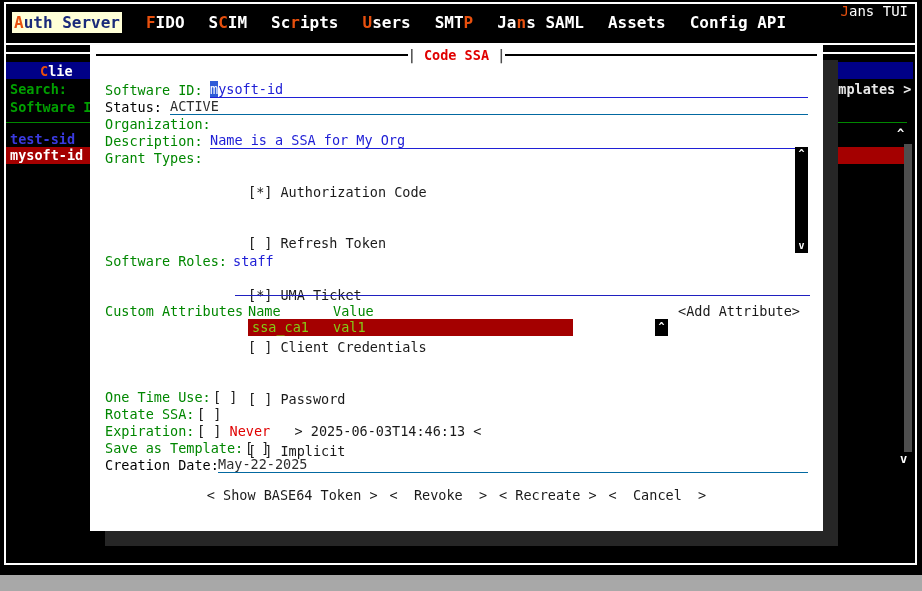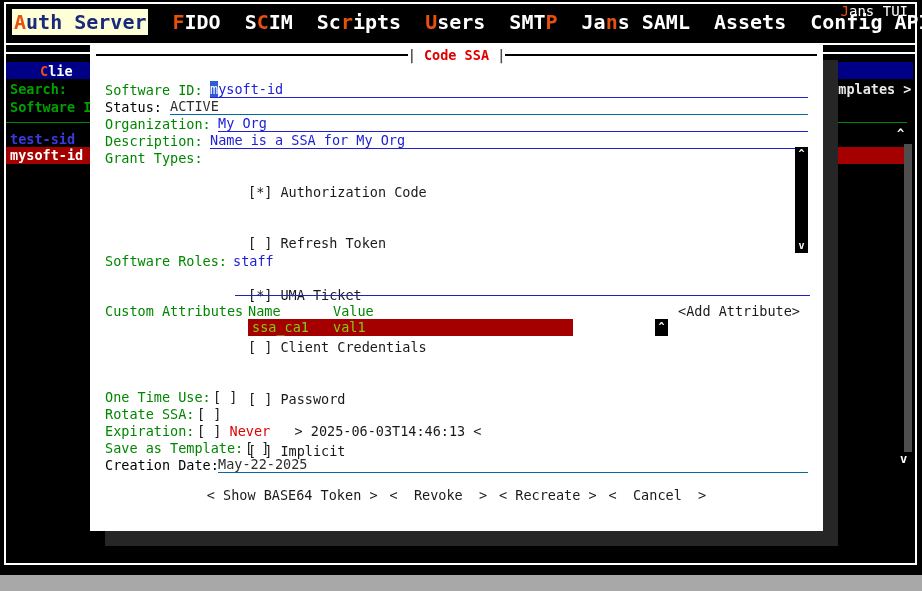--- a/index.html
+++ b/index.html
@@ -8,21 +8,21 @@
 
   .screen { position:absolute; inset:0; }
 
   .outer-border { position:absolute; left:4px; top:2px; width:913px; height:563px;
                   border:2px solid #fff; }
   .hline { position:absolute; left:6px; width:909px; height:2px; background:#fff; }
 
   
   .menubar { position:absolute; left:12px; top:11px; right:14px; height:22px;
              display:flex; gap:24px; align-items:center;
-             font-size:20px; font-weight:bold; color:#fff; white-space:pre; }
+             font-size:16px; font-weight:bold; color:#fff; white-space:pre; }
   .menu-item { cursor:default; }
   .menu-item .hot { color:#e8500e; }
   .menu-item.sel { background:#ffffd7; color:#1a2a7a; padding:1px 2px; }
   .brand { position:absolute; right:14px; top:3px; font-size:14px; font-weight:normal;
            color:#fff; white-space:pre; }
   .brand .hot { color:#e8500e; }
 
   
   .tabbar { position:absolute; left:6px; top:62px; width:907px; height:17px; background:#000087; }
   .tab { position:absolute; left:34px; top:1px; font-size:13.5px; font-weight:bold; color:#fff; }
@@ -129,21 +129,20 @@
       <span class="val-blue"><span class="cursor">m</span><span>ysoft-id</span></span>
     </div>
 
     <div class="drow" style="top:53px">
       <span class="lbl-dim" style="width:65px">Status:</span>
       <span class="val-dark">ACTIVE</span>
     </div>
 
     <div class="drow" style="top:70px">
       <span class="lbl" style="width:113px">Organization:</span>
-      <span class="val-blue">My Org</span>
     </div>
 
     <div class="drow" style="top:87px">
       <span class="lbl" style="width:105px">Description:</span>
       <span class="val-blue">Name is a SSA for My Org</span>
     </div>
 
     <div class="drow" style="top:104px">
       <span class="lbl">Grant Types:</span>
     </div>

